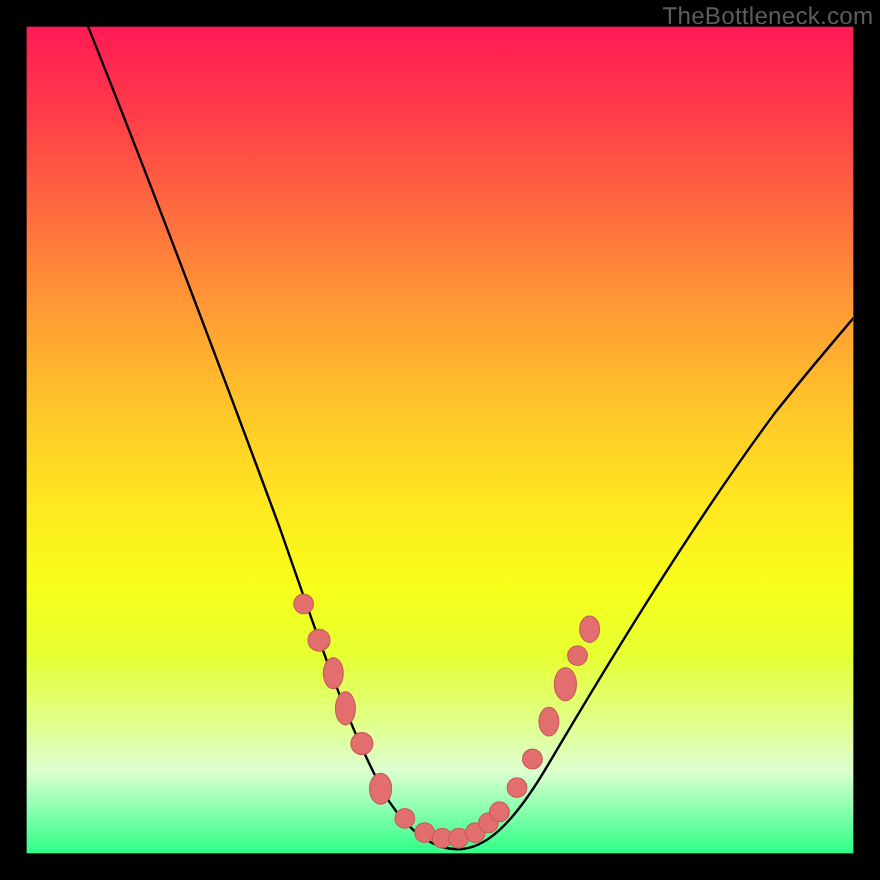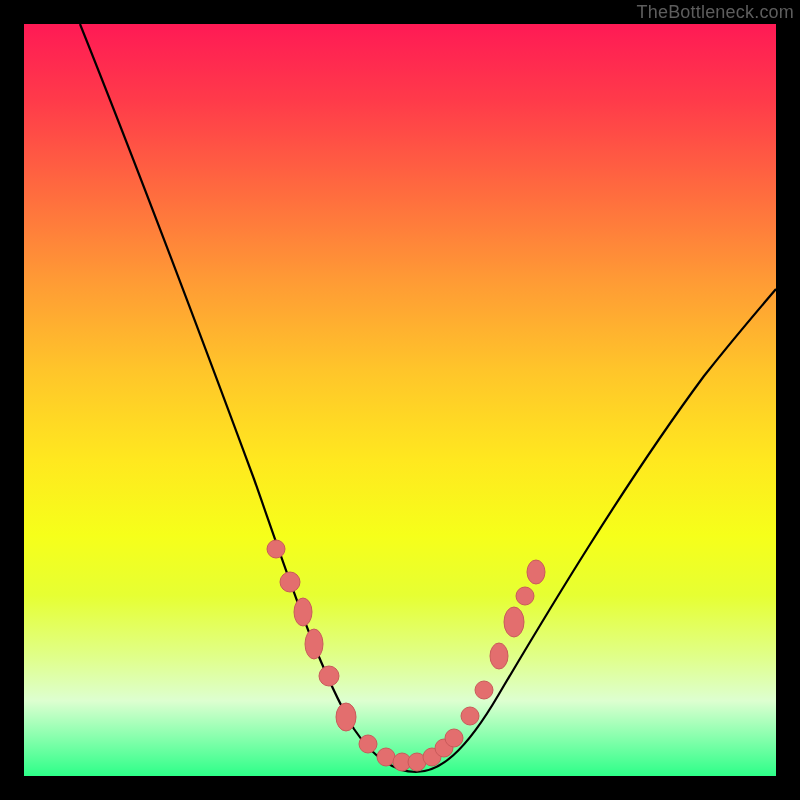--- a/index.html
+++ b/index.html
@@ -38,21 +38,21 @@
       #e0ff88 84%,
       #ddffd0 90%,
       #2dff88 100%
     );
   }
   .watermark {
     position: absolute;
     top: 2px;
     right: 6px;
     color: #5d5d5d;
-    font-size: 18px;
+    font-size: 22px;
     font-weight: 500;
     letter-spacing: 0.2px;
     z-index: 20;
   }
   svg.overlay {
     position: absolute;
     inset: 0;
     z-index: 10;
   }
   .curve-path {

